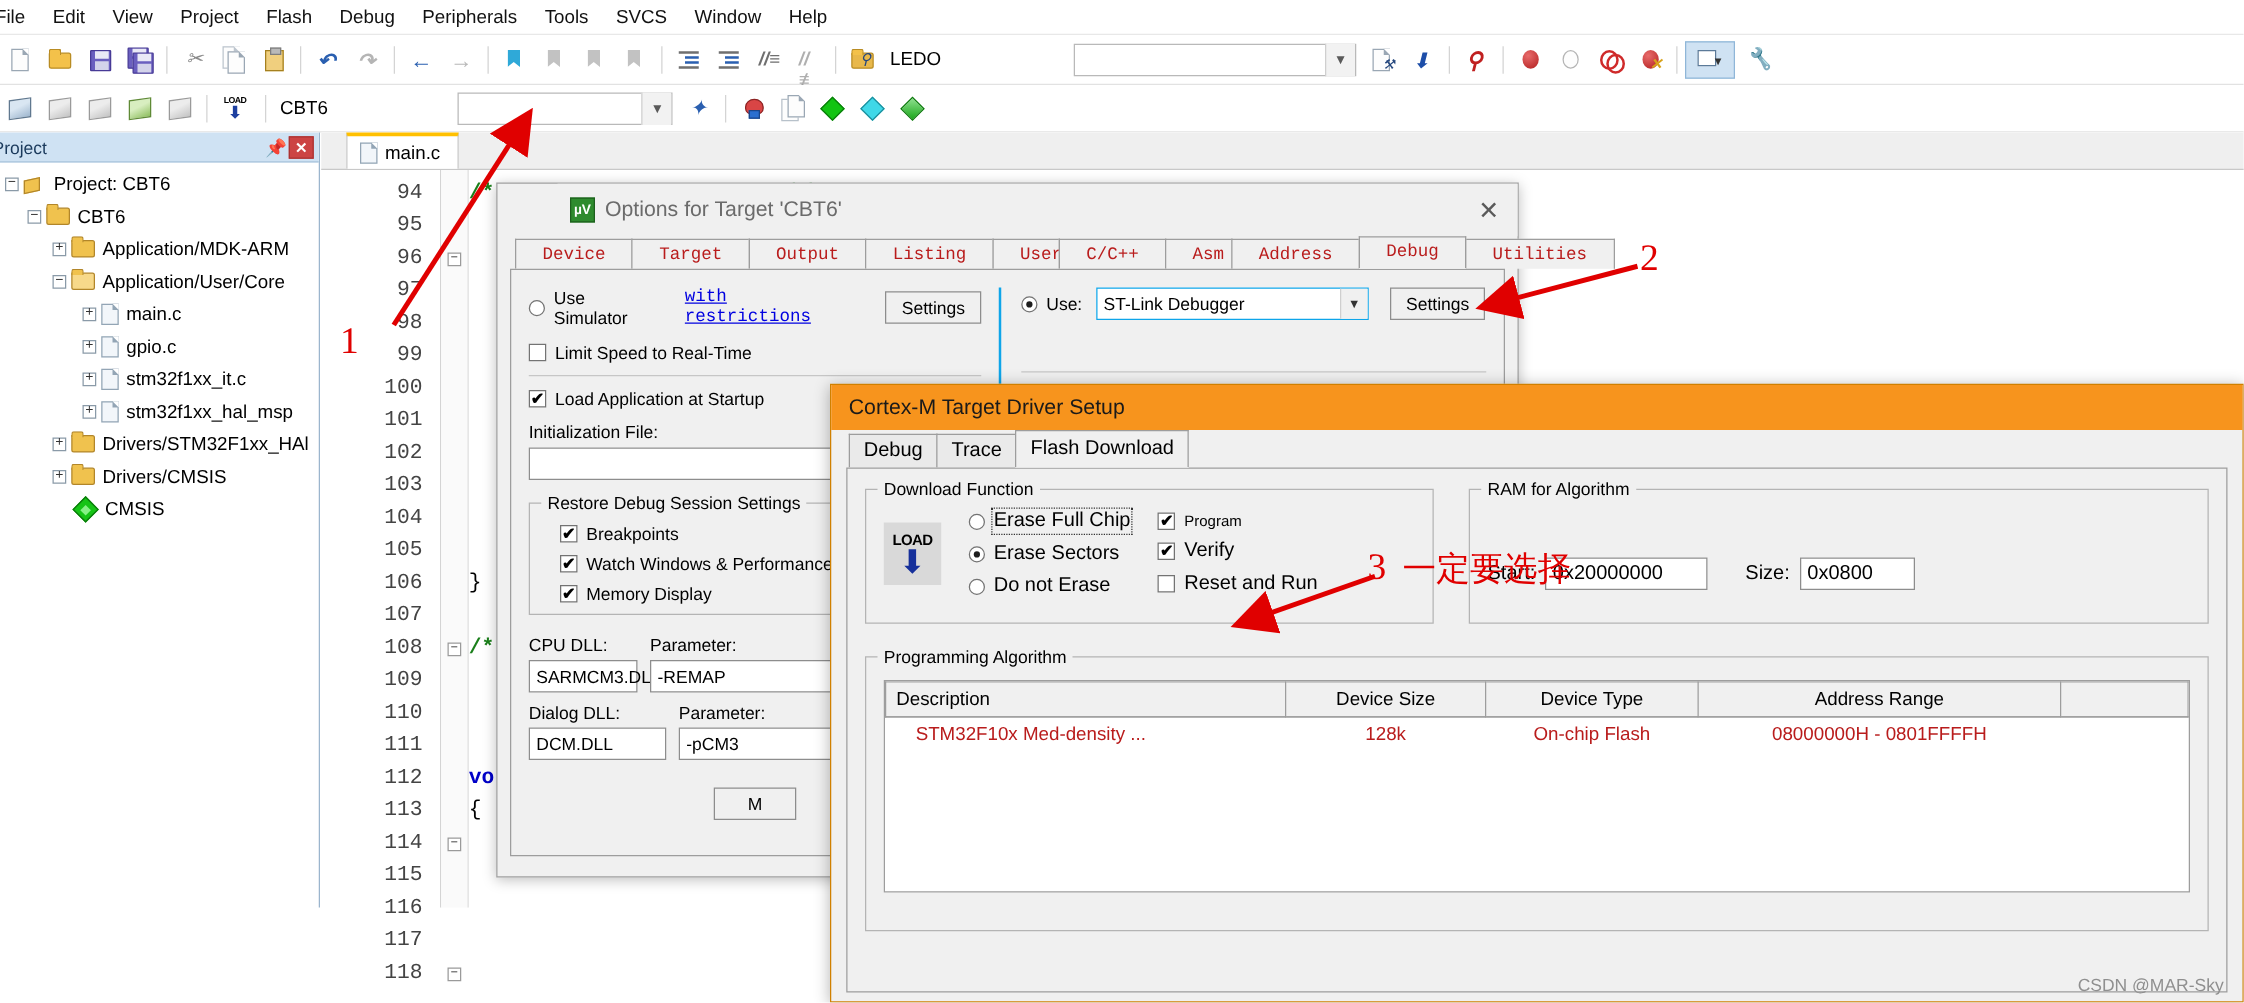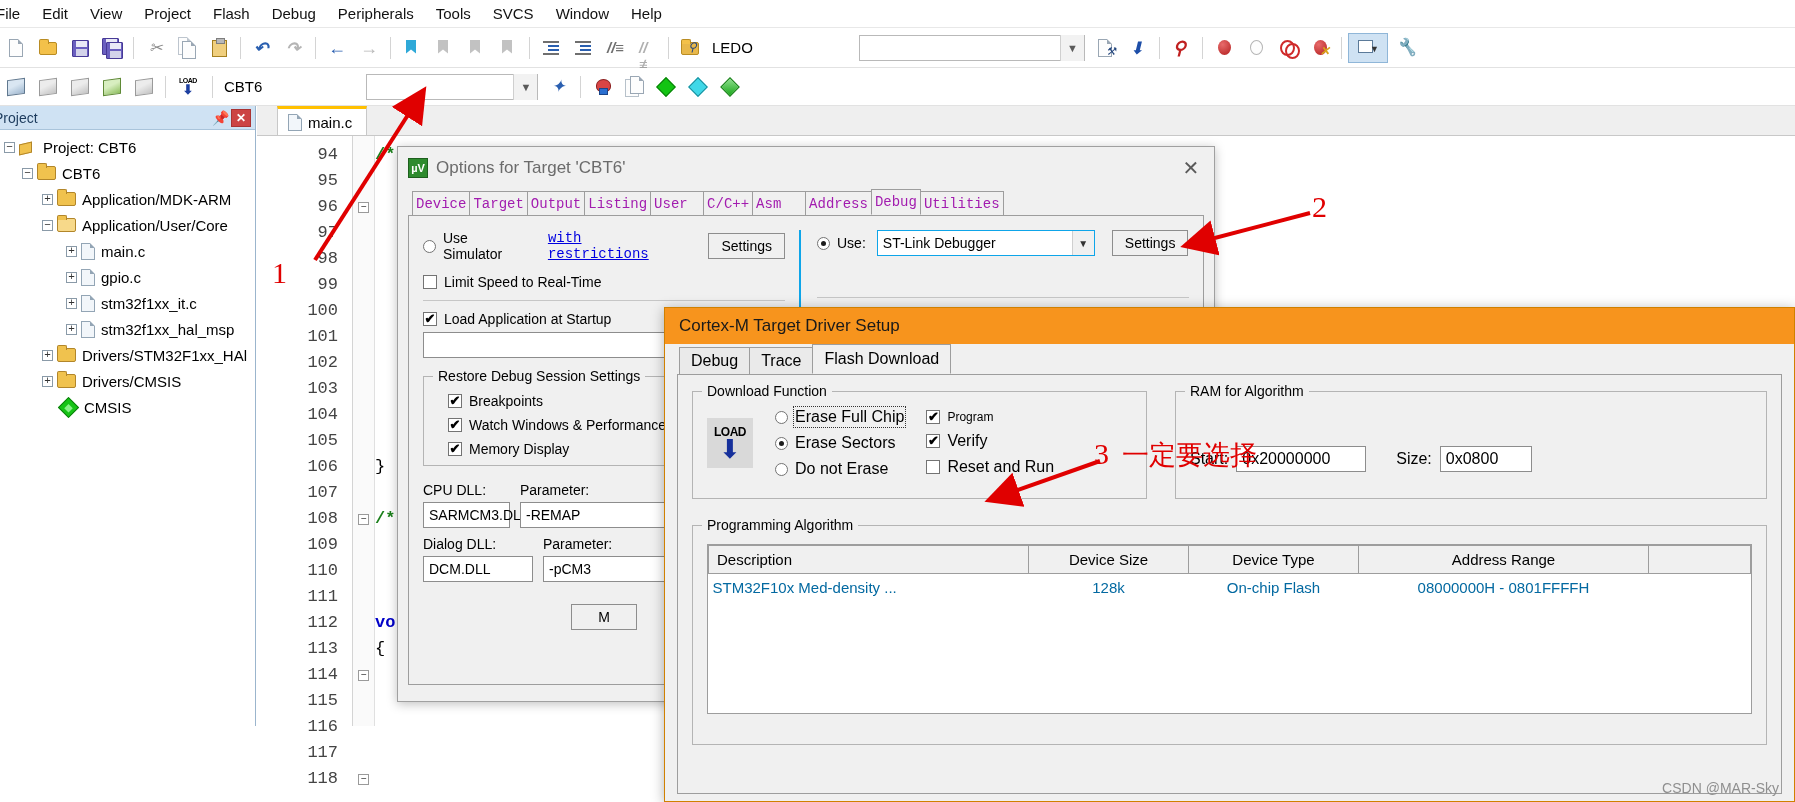--- a/index.html
+++ b/index.html
@@ -206,36 +206,37 @@
 
   
   #dlg-options {
     position:absolute; left:397px; top:146px; width:818px; height:556px;
     background:#f0f0f0; border:1px solid #a0a0a0;
     box-shadow:0 2px 10px rgba(0,0,0,.25);
   }
   #opt-title {
     height:42px; background:#f0f0f0; display:flex; align-items:center; gap:8px;
     padding:0 6px 0 10px;
+    margin-left:48px;
   }
   #opt-title .uvicon{
     width:20px;height:20px;background:#2e8b2e;border:1px solid #1d5f1d;
     color:#fff;font-size:11px;font-weight:bold;display:flex;align-items:center;
     justify-content:center;line-height:10px;
   }
   #opt-title .txt{flex:1;font-size:17px;color:#6b6b6b;}
   #opt-title .xclose{width:34px;height:28px;display:flex;align-items:center;
     justify-content:center;font-size:20px;color:#5a5a5a;cursor:default;}
 
   .tabstrip2 { display:flex; align-items:flex-end; height:26px;
     padding-left:14px; font-family:"Liberation Mono", monospace; font-size:14px; }
   .tab2 {
-    height:24px; padding:0 3px; display:flex; align-items:center;
+    height:24px; padding:0 21px; display:flex; align-items:center;
     border:1px solid #9d9d9d; border-bottom:none; background:#f0f0f0;
-    margin-right:-1px; cursor:default; color:#a21caf;
+    margin-right:-1px; cursor:default; color:#b91c1c;
   }
   .tab2.sel { height:26px; background:#f0f0f0; border-bottom:1px solid #f0f0f0;
     position:relative; z-index:2; }
   #opt-pane {
     margin:0 10px; border:1px solid #9d9d9d; height:470px;
     background:#f0f0f0; position:relative; padding:14px 14px 0 14px;
   }
   .radio {
     width:13px;height:13px;border-radius:50%;border:1px solid #737373;background:#fff;
     display:inline-block;position:relative;flex:none;
@@ -296,21 +297,21 @@
     justify-content:center; background:#d9d9d9; flex:none;
   }
   .loadbig b{font-size:12px;font-weight:bold;letter-spacing:-.5px;line-height:12px;}
   .loadbig s{text-decoration:none;color:#16309b;font-size:26px;line-height:22px;}
 
   table.palg { border-collapse:collapse; width:100%; font-size:15px; }
   table.palg th {
     background:#f0f0f0; border:1px solid #9d9d9d; font-weight:normal;
     padding:5px 8px; text-align:left; color:#000;
   }
-  table.palg td { padding:5px 4px; color:#0369a1; }
+  table.palg td { padding:5px 24px; color:#b91c1c; }
   table.palg th.c, table.palg td.c { text-align:center; }
 
   
   .anno-num { position:absolute; color:#e00000; font-size:30px; font-weight:normal;
     font-family:"Liberation Serif", serif; }
   .anno-cn { position:absolute; color:#e00000; font-size:27px;
     font-family:"Liberation Sans", sans-serif; white-space:nowrap; }
   svg.arrow { position:absolute; overflow:visible; pointer-events:none; }
   #watermark { position:absolute; right:16px; bottom:6px; color:#8f8f8f; font-size:14px; }
 </style>
@@ -779,20 +780,21 @@
         </div>
         <div class="row" style="margin-top:12px">
           <span class="chk"></span>
           <span style="font-size:14px">Limit Speed to Real-Time</span>
         </div>
         <div style="border-top:1px solid #c6c6c6;margin:10px 0 10px 0"></div>
         <div class="row">
           <span class="chk">✔</span>
           <span style="font-size:14px">Load Application at Startup</span>
         </div>
+        <div style="font-size:14px;margin-top:10px">Initialization File:</div>
         <div class="tfield" style="margin-top:5px;width:280px"></div>
 
         <div class="gbox" style="margin-top:18px;width:280px">
           <span class="lg">Restore Debug Session Settings</span>
           <div class="row" style="margin:2px 0 0 14px">
             <span class="chk">✔</span>
             <span style="font-size:14px">Breakpoints</span>
           </div>
           <div class="row" style="margin:8px 0 0 14px">
             <span class="chk">✔</span>

